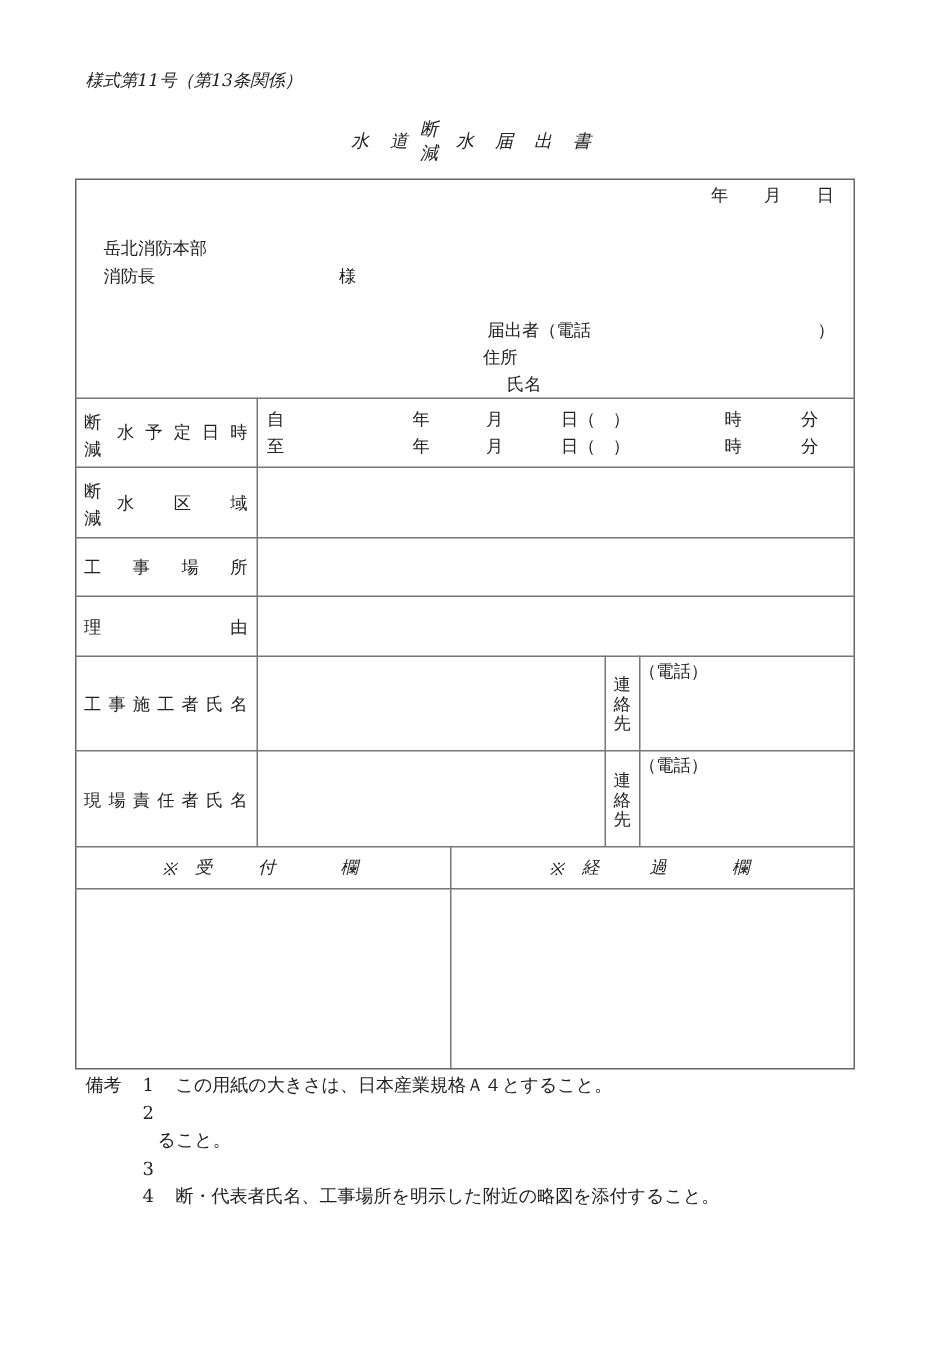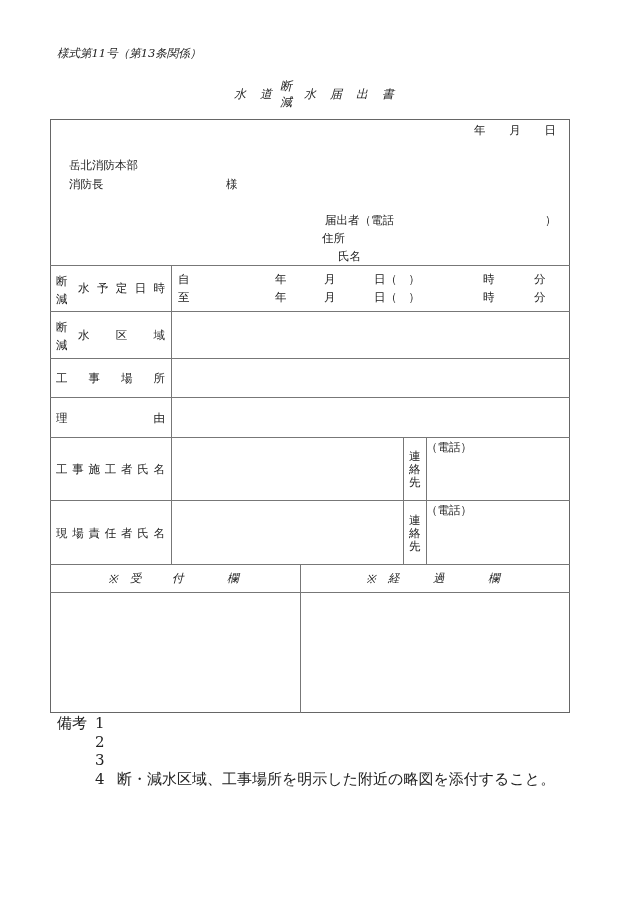--- a/index.html
+++ b/index.html
@@ -16,21 +16,21 @@
   .title .g { margin-right: 14px; }
 
   .frame { position: absolute; left: 50px; top: 119px; width: 520px; height: 594px; border: 1px solid #666; box-sizing: border-box; }
   .hl { position: absolute; height: 0; border-top: 1px solid #777; }
   .vl { position: absolute; width: 0; border-left: 1px solid #777; }
 
   .lbl { position: absolute; font-size: 11.5px; }
   .spread { position: absolute; display: flex; justify-content: space-between; }
   .vert { position: absolute; display: flex; flex-direction: column; line-height: 13px; font-size: 11.5px; }
 
-  .notes { position: absolute; left: 57px; top: 714px; font-size: 15px; line-height: 18.5px; }
+  .notes { position: absolute; left: 57px; top: 714px; font-size: 12px; line-height: 18.5px; }
   .notes .row { display: flex; }
   .notes .head { width: 38px; }
   .notes .num { width: 22px; }
 </style>
 </head>
 <body>
 
 <div class="abs form-ref">様式第11号（第13条関係）</div>
 
 <div class="abs title">
@@ -177,27 +177,33 @@
   <span style="width:55px">過</span>
   <span>欄</span>
 </div>
 <div style="position:absolute; left:51px; top:593px; width:248px; height:119px;"></div>
 <div style="position:absolute; left:301px; top:593px; width:268px; height:119px;"></div>
 
 <div class="notes">
   <div class="row">
     <span class="head">備考</span>
     <span class="num">1</span>
+    <span>この用紙の大きさは、日本産業規格Ａ４とすること。</span>
   </div>
   <div class="row">
     <span class="head"></span>
     <span class="num">2</span>
   </div>
   <div class="row">
     <span class="head"></span>
+    <span style="width:10px"></span>
+    <span>ること。</span>
+  </div>
+  <div class="row">
+    <span class="head"></span>
     <span class="num">3</span>
   </div>
   <div class="row">
     <span class="head"></span>
     <span class="num">4</span>
-    <span>断・減水区域、工事場所を明示した附近の略図を添付すること。</span>
+    <span>断・代表者氏名、工事場所を明示した附近の略図を添付すること。</span>
   </div>
 </div>
 
 </body></html>

